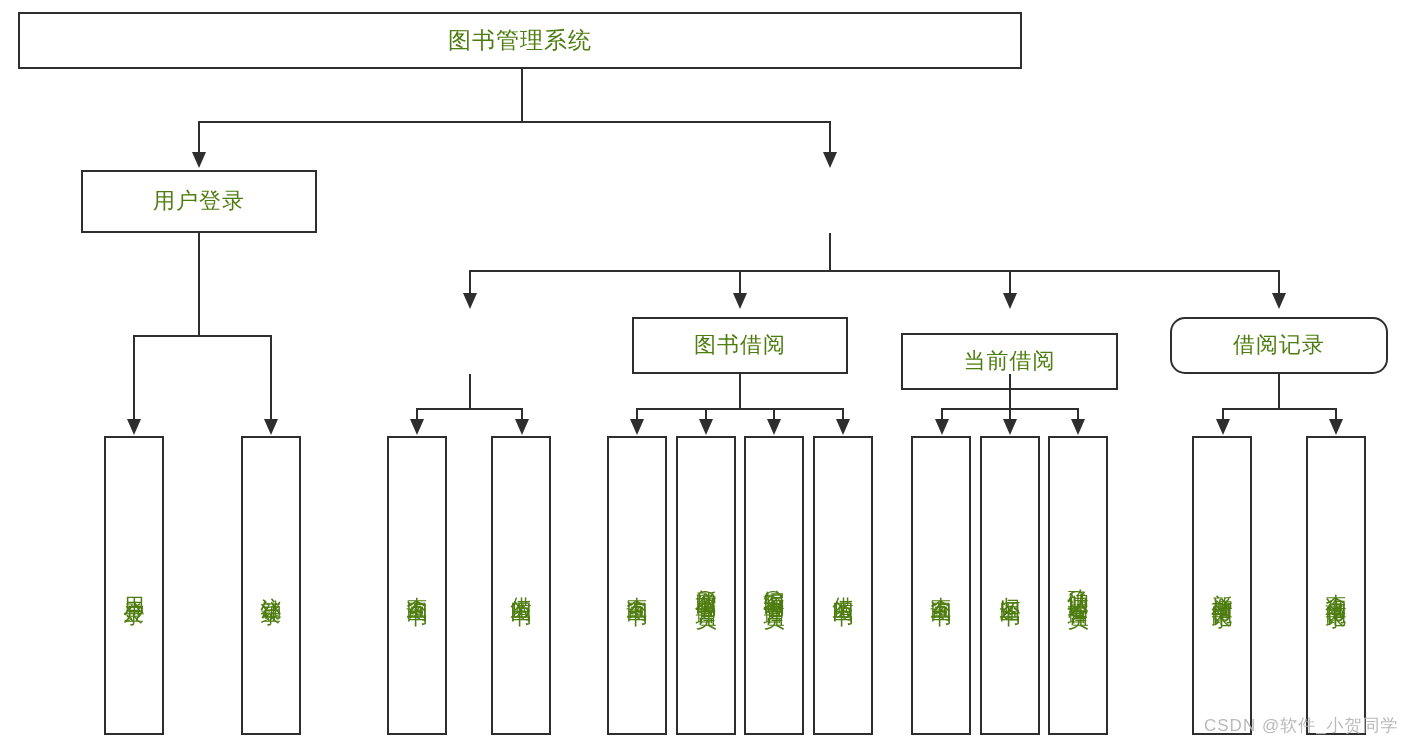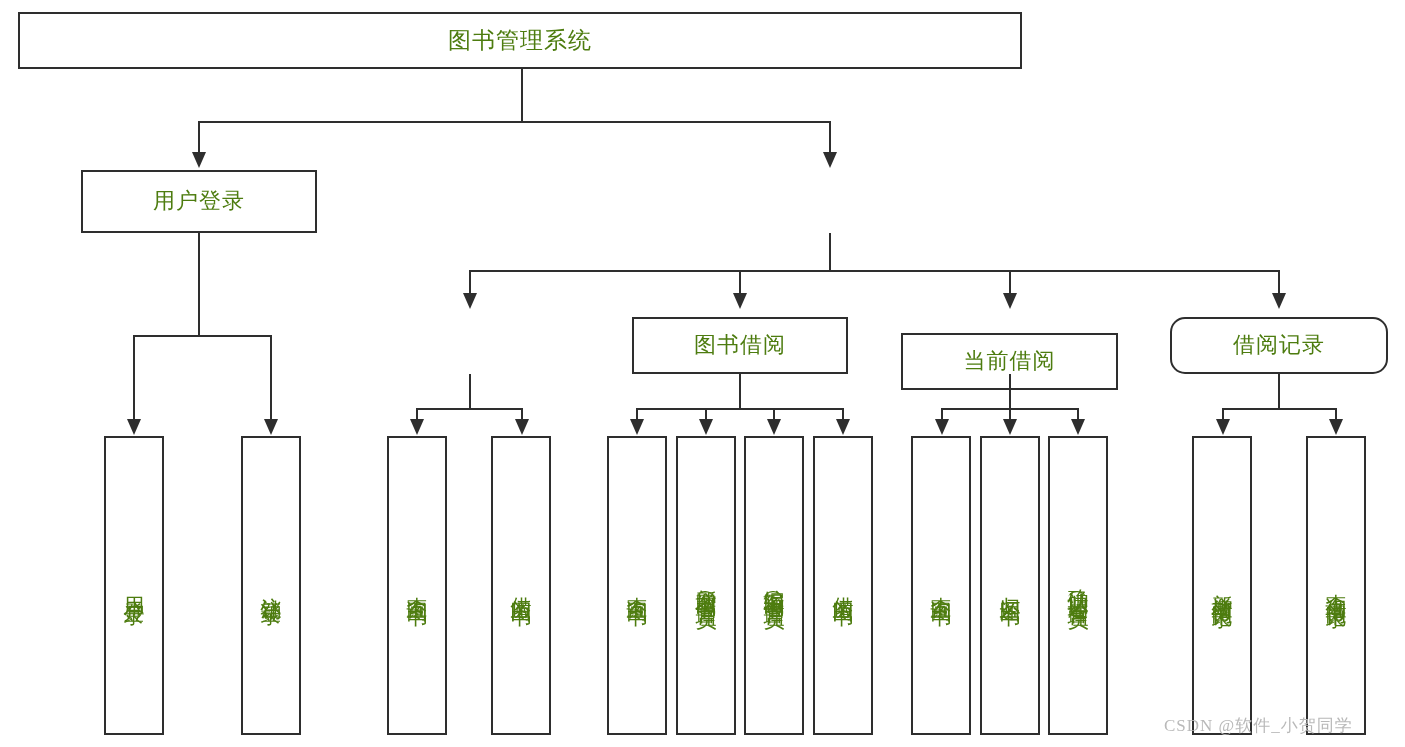--- a/index.html
+++ b/index.html
@@ -203,15 +203,15 @@
     <span class="lbl">确认归还（管理员）</span>
   </div>
 
   <div class="node vert" style="left:1192px;top:436px;width:60px;height:299px;">
     <span class="lbl">新增借阅记录</span>
   </div>
   <div class="node vert" style="left:1306px;top:436px;width:60px;height:299px;">
     <span class="lbl">查询借阅记录</span>
   </div>
 
-  <div class="watermark" style="left:1164px;top:714px;font-family:Liberation Serif, serif;">CSDN @软件_小贺同学</div>
+  <div class="watermark" style="left:1204px;top:714px;">CSDN @软件_小贺同学</div>
 
 </div>
 
 </body></html>

